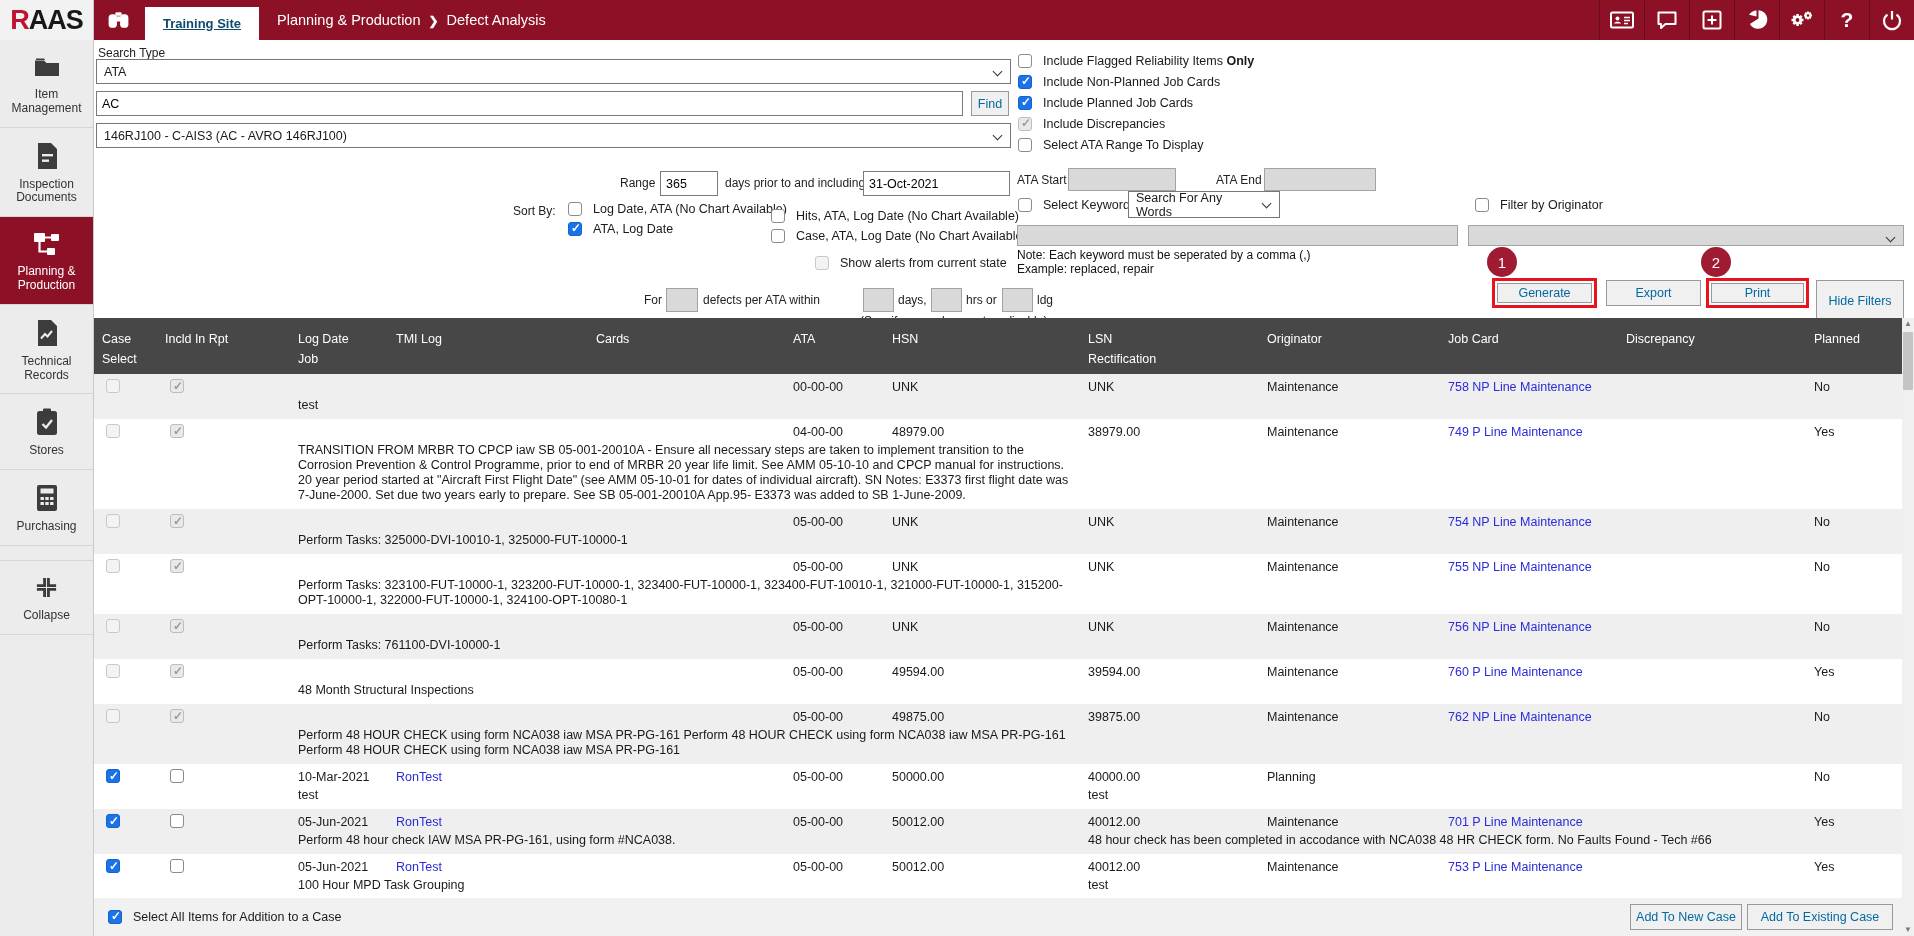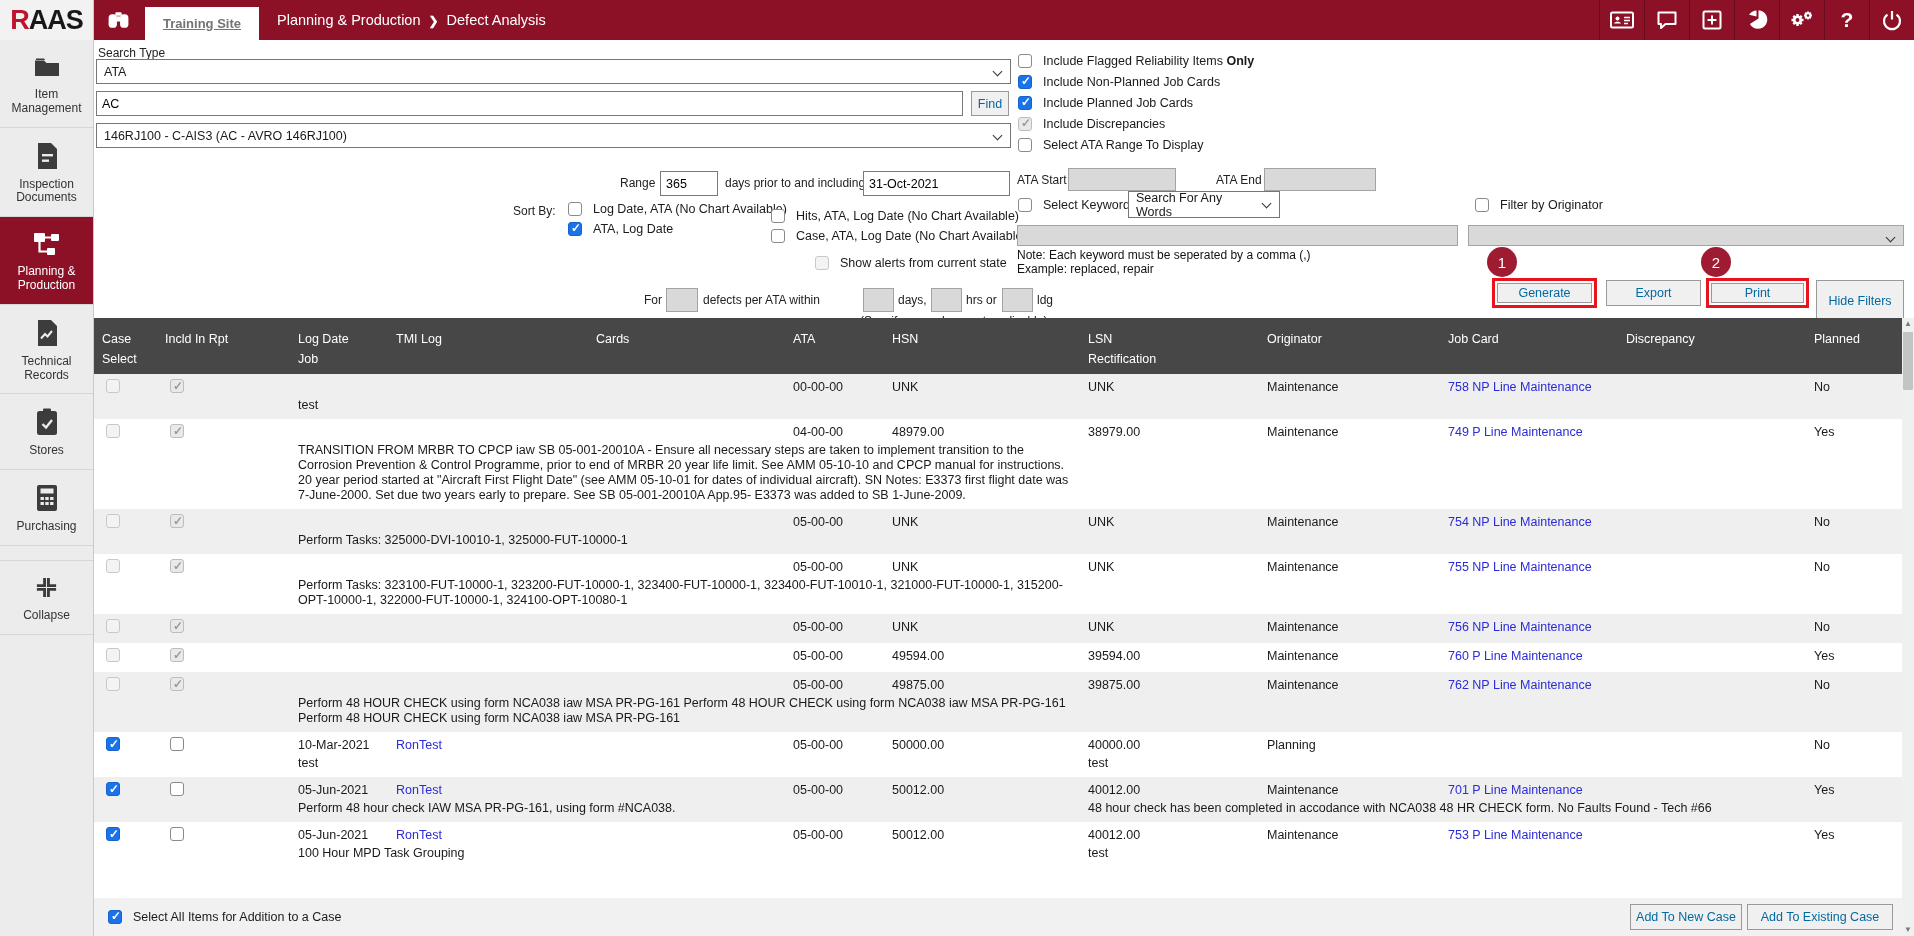--- a/index.html
+++ b/index.html
@@ -5,21 +5,21 @@
   *{box-sizing:border-box;margin:0;padding:0}
   html,body{width:1914px;height:936px;overflow:hidden}
   body{font-family:"Liberation Sans",sans-serif;font-size:12.5px;color:#1a1a1a;background:#fff}
 
   
   .topbar{height:40px;display:flex;align-items:stretch;background:#8C1127}
   .logo{width:94px;background:#f2f2f2;border-right:1px solid #c9c9c9;display:flex;align-items:center;justify-content:center;font-weight:bold;font-size:27px;letter-spacing:-1px}
   .logo .r{color:#c01330}
   .logo .rest{color:#181818}
   .binoc{display:flex;align-items:center;margin-left:12px}
-  .toptab{background:#fff;color:#737373;font-weight:bold;font-size:13px;text-decoration:underline;margin-top:7px;margin-left:14px;padding:0 18px;display:flex;align-items:center}
+  .toptab{background:#fff;color:#0c4a6e;font-weight:bold;font-size:13px;text-decoration:underline;margin-top:7px;margin-left:14px;padding:0 18px;display:flex;align-items:center}
   .crumb{color:#fff;font-size:14.5px;margin-left:18px;display:flex;align-items:center;gap:8px}
   .crumb .sep{font-size:12px;font-weight:bold;padding-top:1px}
   .topspacer{flex:1}
   .ticon{width:45px;display:flex;align-items:center;justify-content:center;border-left:1px solid #670c1f;cursor:pointer}
   .ticon .qmark{color:#fff;font-size:21px;font-weight:bold}
 
   
   .shell{display:flex;height:896px}
   .sidebar{width:94px;background:#ececec;border-right:1px solid #c9c9c9;display:flex;flex-direction:column}
   .snav{display:flex;flex-direction:column;align-items:center;text-align:center;gap:7px;padding:13px 2px 11px;border-bottom:1px solid #d6d6d6;color:#333;font-size:12px;line-height:1.15;cursor:pointer}
@@ -460,35 +460,41 @@
             <div></div>
             <div></div>
             <div>05-00-00</div>
             <div>UNK</div>
             <div>UNK</div>
             <div>Maintenance</div>
             <div><a class="blue">756 NP Line Maintenance</a></div>
             <div></div>
             <div class="c12">No</div>
           </div>
+          <div class="l2">
+            <span class="desc">Perform Tasks: 761100-DVI-10000-1</span>
+          </div>
         </div>
         <div class="trow">
           <div class="l1 grid12">
             <div class="c1"><span class="cb disabled"></span></div>
             <div class="c2"><span class="cb disabled-checked"></span></div>
             <div></div>
             <div></div>
             <div></div>
             <div>05-00-00</div>
             <div>49594.00</div>
             <div>39594.00</div>
             <div>Maintenance</div>
             <div><a class="blue">760 P Line Maintenance</a></div>
             <div></div>
             <div class="c12">Yes</div>
+          </div>
+          <div class="l2">
+            <span class="desc">48 Month Structural Inspections</span>
           </div>
         </div>
         <div class="trow">
           <div class="l1 grid12">
             <div class="c1"><span class="cb disabled"></span></div>
             <div class="c2"><span class="cb disabled-checked"></span></div>
             <div></div>
             <div></div>
             <div></div>
             <div>05-00-00</div>

